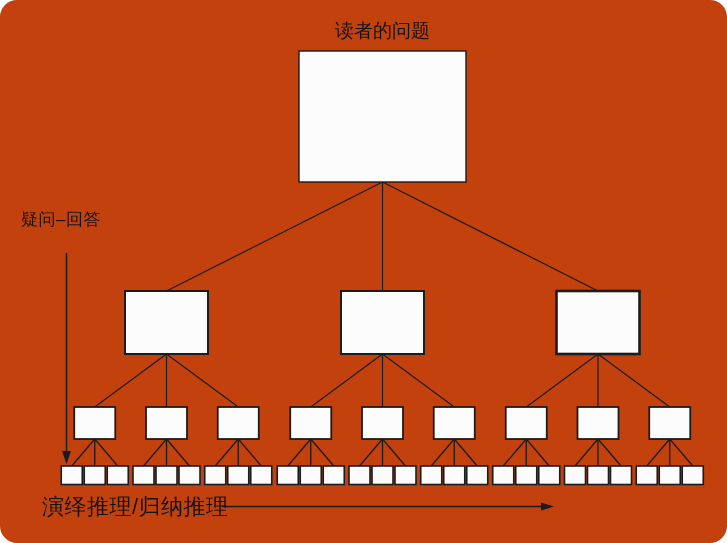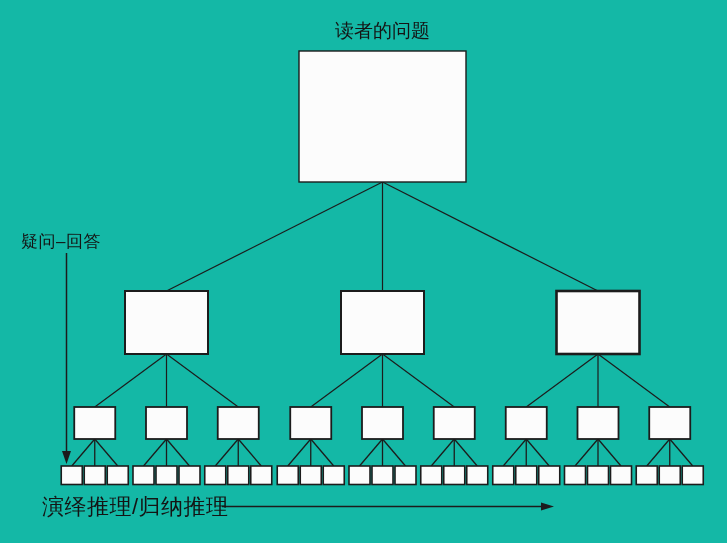--- a/index.html
+++ b/index.html
@@ -12,27 +12,27 @@
   }
   .stage svg{position:absolute;left:0;top:0;display:block;}
   .lbl{
     position:absolute;
     color:#141414;
     white-space:nowrap;
     line-height:1.15;
     font-family:"Liberation Sans","DejaVu Sans",sans-serif;
   }
   .lbl.title{left:299px;top:20px;width:167px;text-align:center;font-size:19px;}
-  .lbl.leftlab{left:21px;top:232px;font-size:17px;letter-spacing:0.5px;text-align:right;}
+  .lbl.leftlab{left:21px;top:210px;font-size:17px;letter-spacing:0.5px;text-align:right;}
   .lbl.bottomlab{left:42px;top:494px;font-size:22px;letter-spacing:0.5px;}
 </style>
 </head>
 <body>
 
-<div class="stage" style="background: #14b8a6;">
+<div class="stage" style="background: #c2410c; border-radius: 17px;">
   <svg id="tree-svg" width="727" height="543" viewBox="0 0 727 543">
       <line x1="382.5" y1="182" x2="166.5" y2="291" stroke="#1c1c1c" stroke-width="1.2"></line>
       <line x1="166.5" y1="354" x2="94.75" y2="407" stroke="#1c1c1c" stroke-width="1.2"></line>
       <line x1="166.5" y1="354" x2="166.5" y2="407" stroke="#1c1c1c" stroke-width="1.2"></line>
       <line x1="166.5" y1="354" x2="238.25" y2="407" stroke="#1c1c1c" stroke-width="1.2"></line>
       <line x1="382.5" y1="182" x2="382.5" y2="291" stroke="#1c1c1c" stroke-width="1.2"></line>
       <line x1="382.5" y1="354" x2="310.75" y2="407" stroke="#1c1c1c" stroke-width="1.2"></line>
       <line x1="382.5" y1="354" x2="382.5" y2="407" stroke="#1c1c1c" stroke-width="1.2"></line>
       <line x1="382.5" y1="354" x2="454.25" y2="407" stroke="#1c1c1c" stroke-width="1.2"></line>
       <line x1="382.5" y1="182" x2="598" y2="291" stroke="#1c1c1c" stroke-width="1.2"></line>

